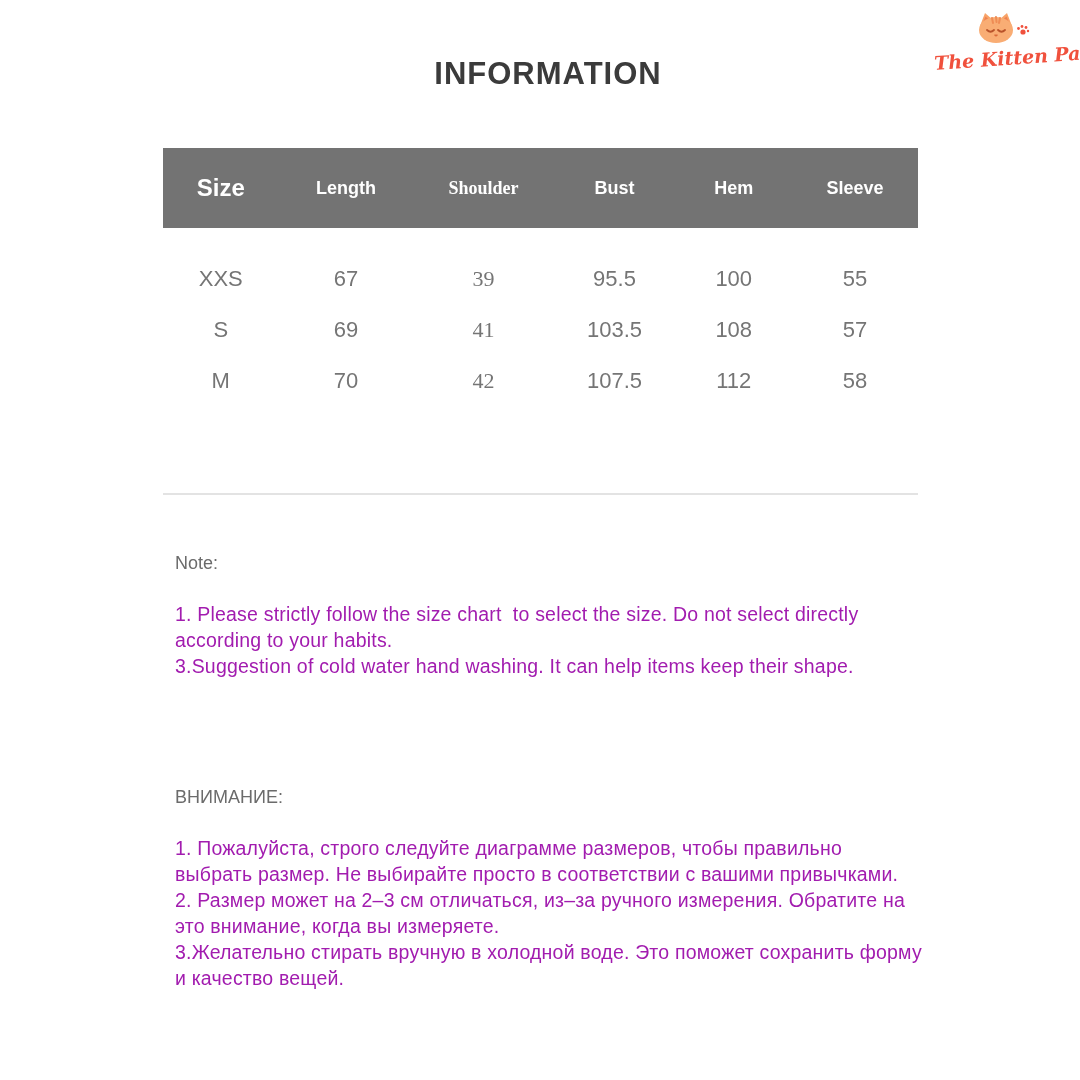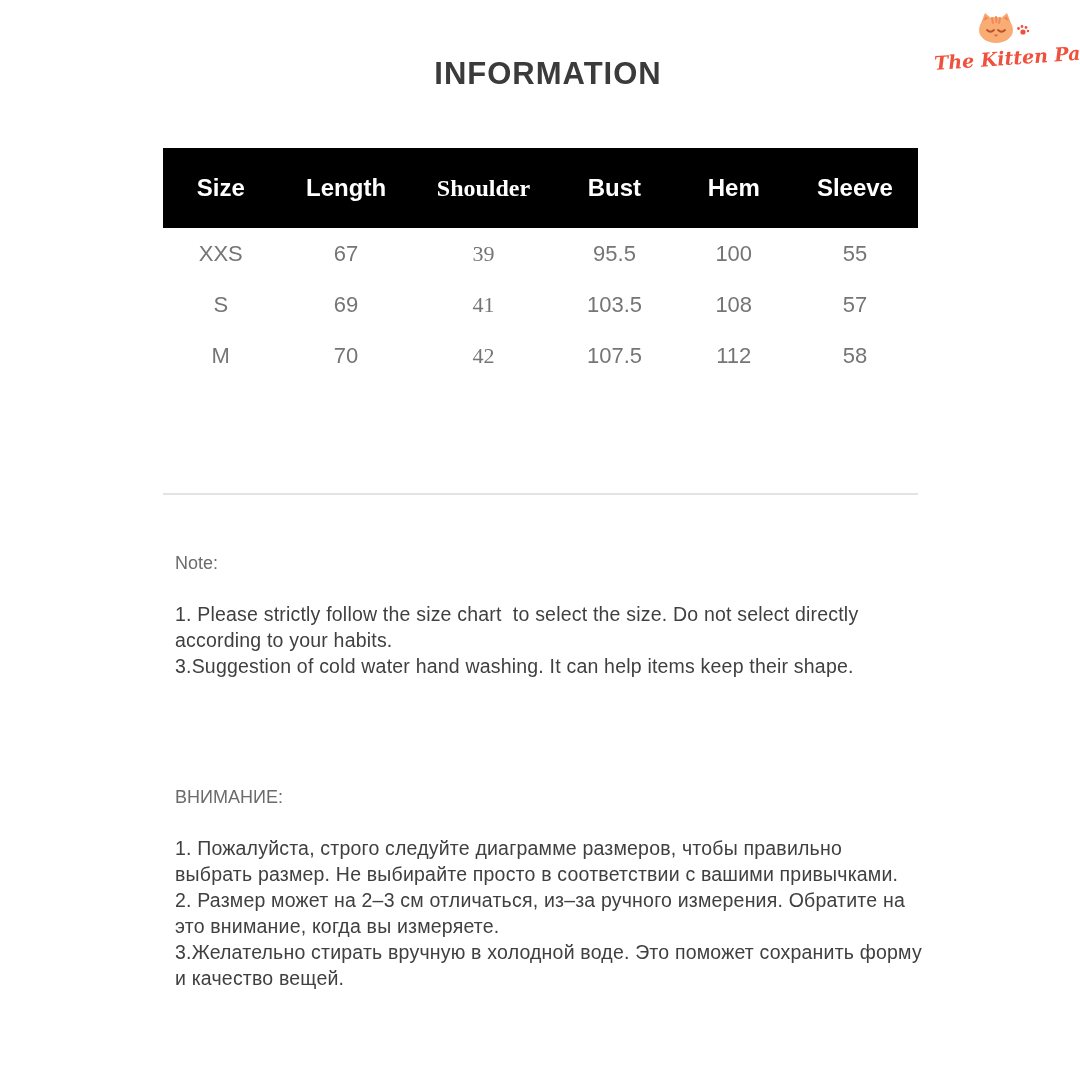--- a/index.html
+++ b/index.html
@@ -50,30 +50,30 @@
   .size-table {
     position: absolute;
     left: 163px;
     top: 148px;
     width: 755px;
   }
   .thead {
     display: flex;
     align-items: center;
     height: 80px;
-    background: #000000;
+    background: #737373;
   }
   .thead .cell {
     color: #ffffff;
     font-weight: bold;
-    font-size: 24px;
+    font-size: 18px;
     text-align: center;
   }
   .thead .c0 { font-size: 24px; }
-  .tbody { }
+  .tbody { padding-top: 25px; }
   .trow {
     display: flex;
     align-items: center;
     height: 51px;
   }
   .trow .cell {
     color: #757575;
     font-size: 22px;
     text-align: center;
   }
@@ -97,21 +97,21 @@
   .notes-en { position: absolute; left: 175px; top: 550px; width: 748px; }
   .notes-ru { position: absolute; left: 175px; top: 784px; width: 748px; }
   .note-heading {
     font-size: 18px;
     color: #6b6b6b;
     line-height: 26px;
     margin-bottom: 25px;
   }
   .note-item {
     font-size: 19.5px;
-    color: #404040;
+    color: #a21caf;
     line-height: 26px;
     letter-spacing: 0.2px;
     white-space: pre-wrap;
   }
 </style>
 </head>
 <body>
 
 <div class="logo">
   <svg class="cat" width="64" height="36" viewBox="0 0 64 36">

